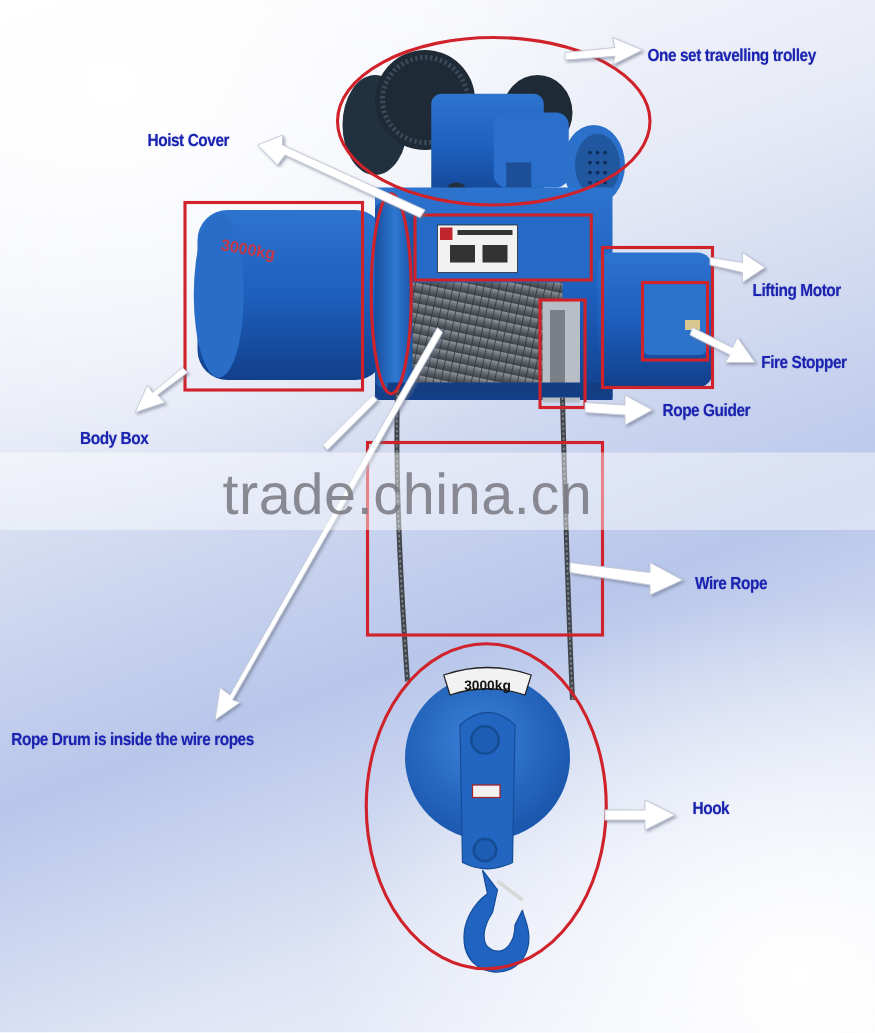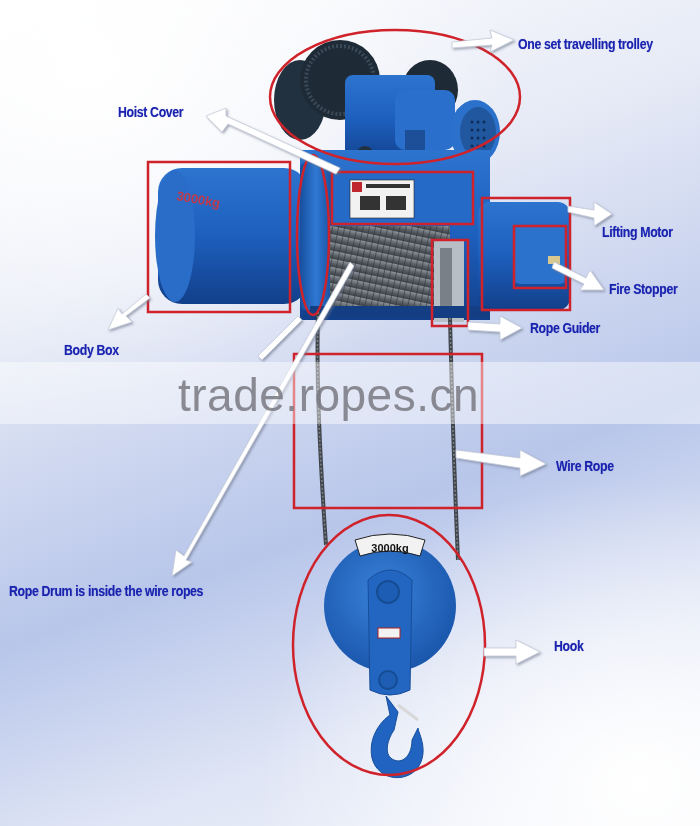--- a/index.html
+++ b/index.html
@@ -176,21 +176,21 @@
 
       <polygon points="350,262 184,556 176,550 172,576 192,562 186,560 354,266"></polygon>
 
       <polygon points="484,648 516,648 516,640 540,652 516,664 516,656 484,656"></polygon>
 
       <polygon points="298,316 258,356 262,360 302,320"></polygon>
     </g>
   </svg>
 
   <div class="wm-band"></div>
-  <div class="watermark">trade.ropes.cn</div>
+  <div class="watermark">trade.china.cn</div>
 
   <div class="label" style="left:518px; top:36px;">One set travelling trolley</div>
   <div class="label" style="left:118px; top:104px;">Hoist Cover</div>
   <div class="label" style="left:602px; top:224px;">Lifting Motor</div>
   <div class="label" style="left:609px; top:281px;">Fire Stopper</div>
   <div class="label" style="left:64px; top:342px;">Body Box</div>
   <div class="label" style="left:530px; top:320px;">Rope Guider</div>
   <div class="label" style="left:556px; top:458px;">Wire Rope</div>
   <div class="label" style="left:9px; top:583px;">Rope Drum is inside the wire ropes</div>
   <div class="label" style="left:554px; top:638px;">Hook</div>

